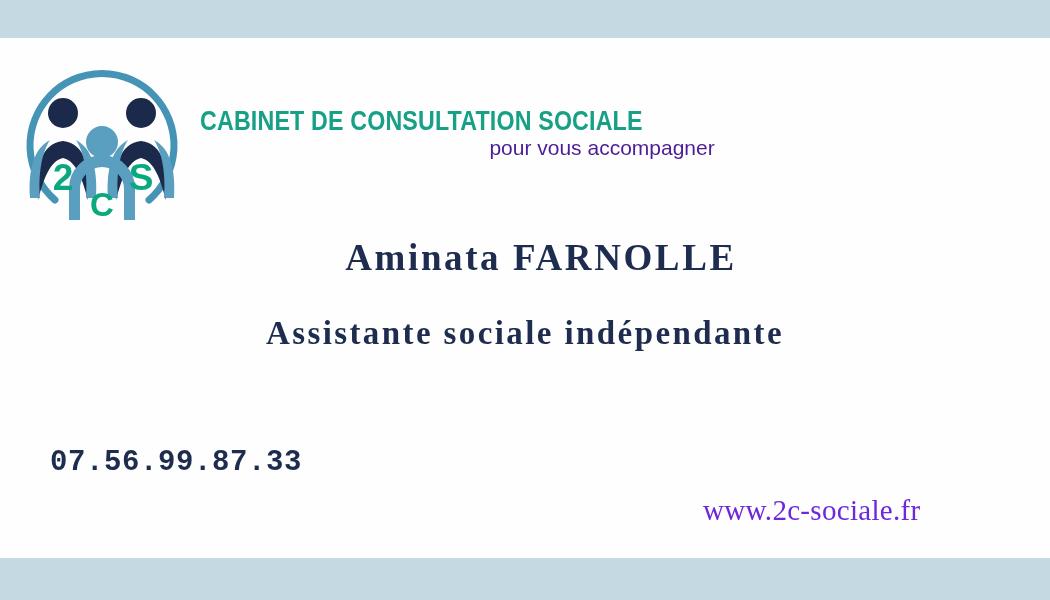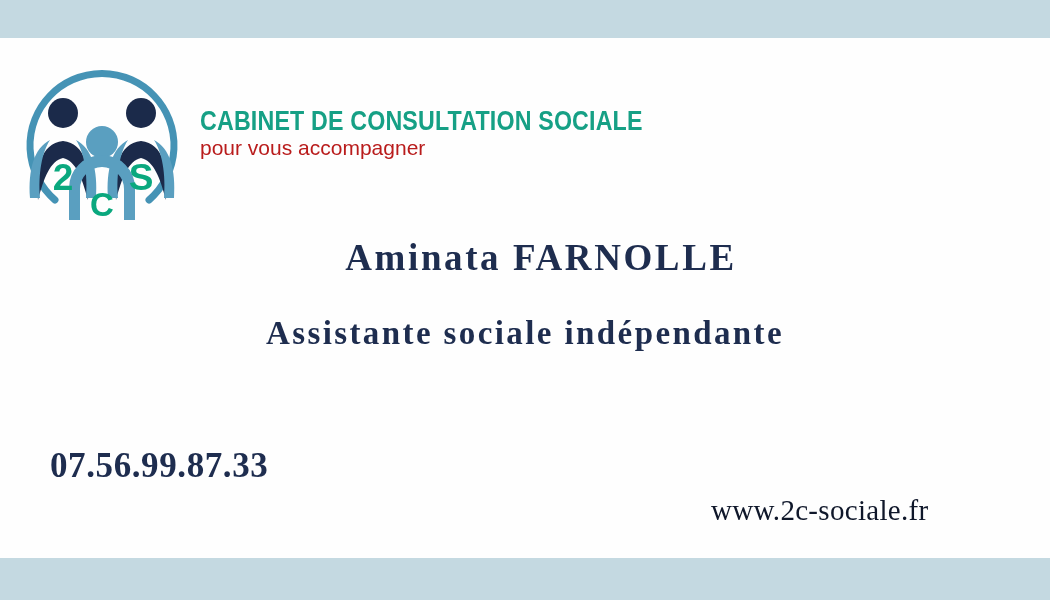--- a/index.html
+++ b/index.html
@@ -36,37 +36,38 @@
     align-items: center;
   }
   .logo-mark {
     width: 176px;
     height: 176px;
     flex: 0 0 176px;
   }
   .logo-words {
     margin-left: 10px;
     padding-bottom: 6px;
+    text-align: right;
   }
   .logo-title {
     font-family: "Liberation Sans Narrow", "Liberation Sans", sans-serif;
     font-weight: bold;
     font-size: 27px;
     letter-spacing: 0.2px;
     color: #16a085;
     line-height: 1.05;
     transform: scaleX(0.86);
     transform-origin: left center;
     white-space: nowrap;
   }
   .logo-tagline {
     font-family: "Liberation Sans", sans-serif;
     font-weight: normal;
     font-size: 21px;
-    color: #b91c1c;
+    color: #4c1d95;
     line-height: 1.1;
     white-space: nowrap;
   }
 
   
   .identity {
     position: absolute;
     left: 0;
     top: 236px;
     width: 1050px;
@@ -93,41 +94,40 @@
     white-space: nowrap;
   }
 
   
   .contact {
     position: absolute;
     left: 50px;
     top: 448px;
   }
   .contact-line {
-    font-family: Liberation Serif, serif;
-    font-weight: bold;
-    font-size: 35px;
+    font-family: Liberation Mono, monospace;
+    font-weight: bold;
+    font-size: 29px;
     letter-spacing: 0.6px;
     color: #1e2d4f;
     line-height: 1.0;
     white-space: nowrap;
   }
   .contact-line + .contact-line { margin-top: 21px; }
 
   .website {
     position: absolute;
     left: 703px;
     top: 494px;
     font-family: "Liberation Serif", "DejaVu Serif", serif;
     font-weight: normal;
     font-size: 29px;
     letter-spacing: 0.3px;
-    color: #0f172a;
-    white-space: nowrap;
-    margin-left: 8px;
+    color: #6d28d9;
+    white-space: nowrap;
   }
 </style>
 </head>
 <body>
 
 <div class="card">
 
   <div class="band band-top"></div>
   <div class="band band-bottom"></div>
 

